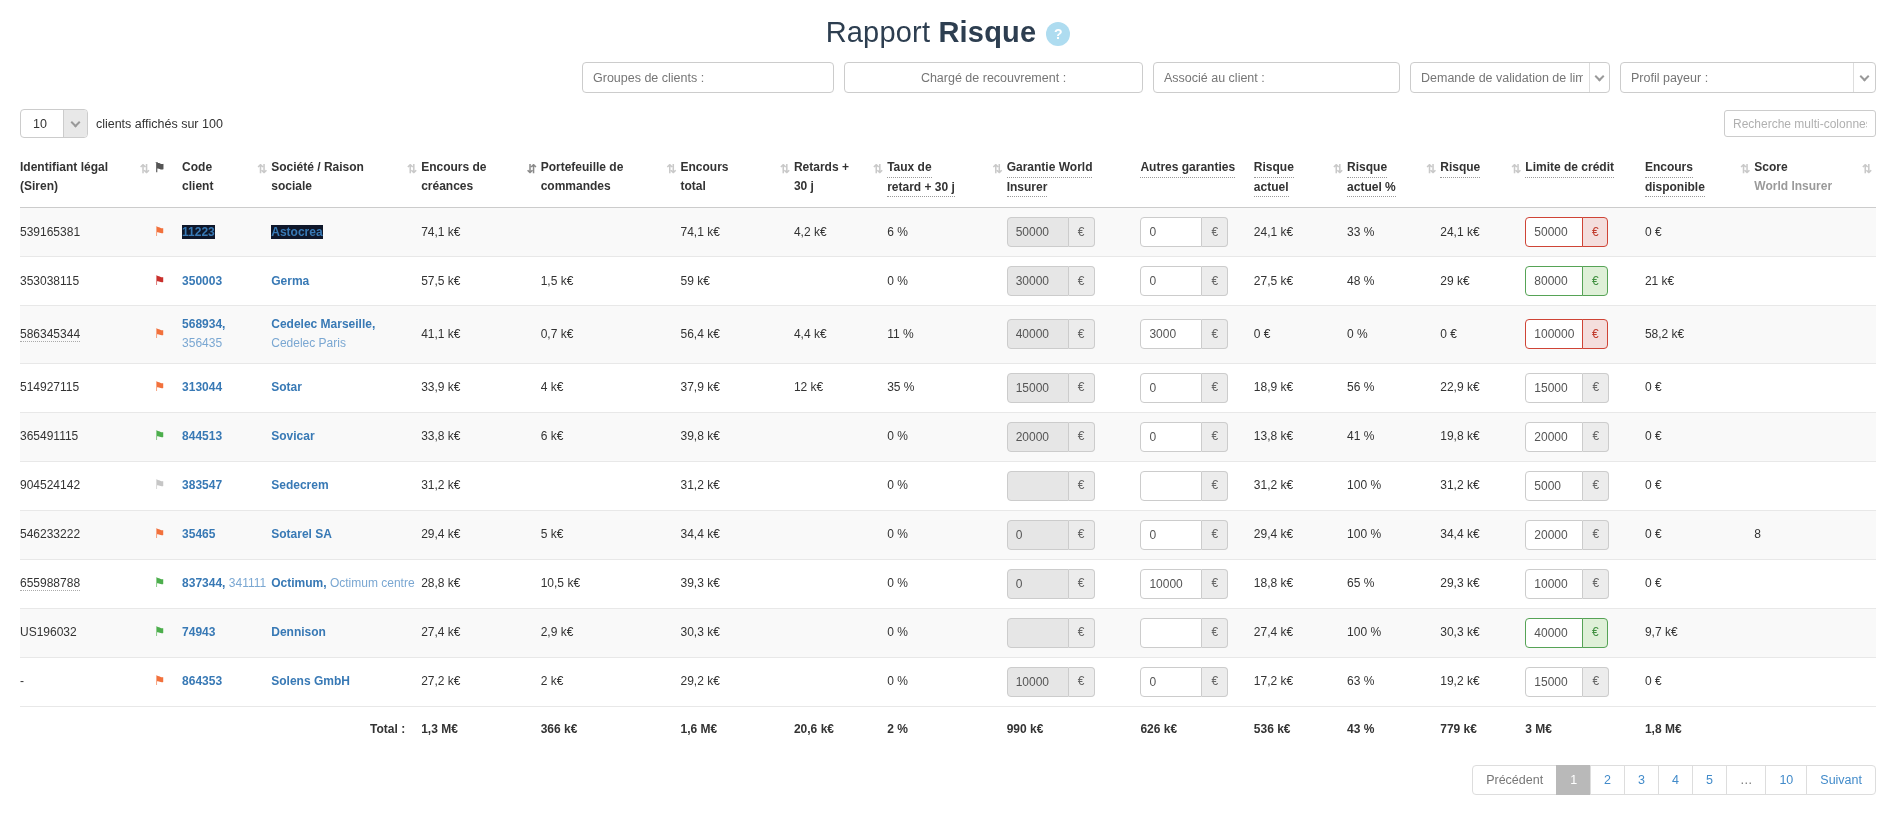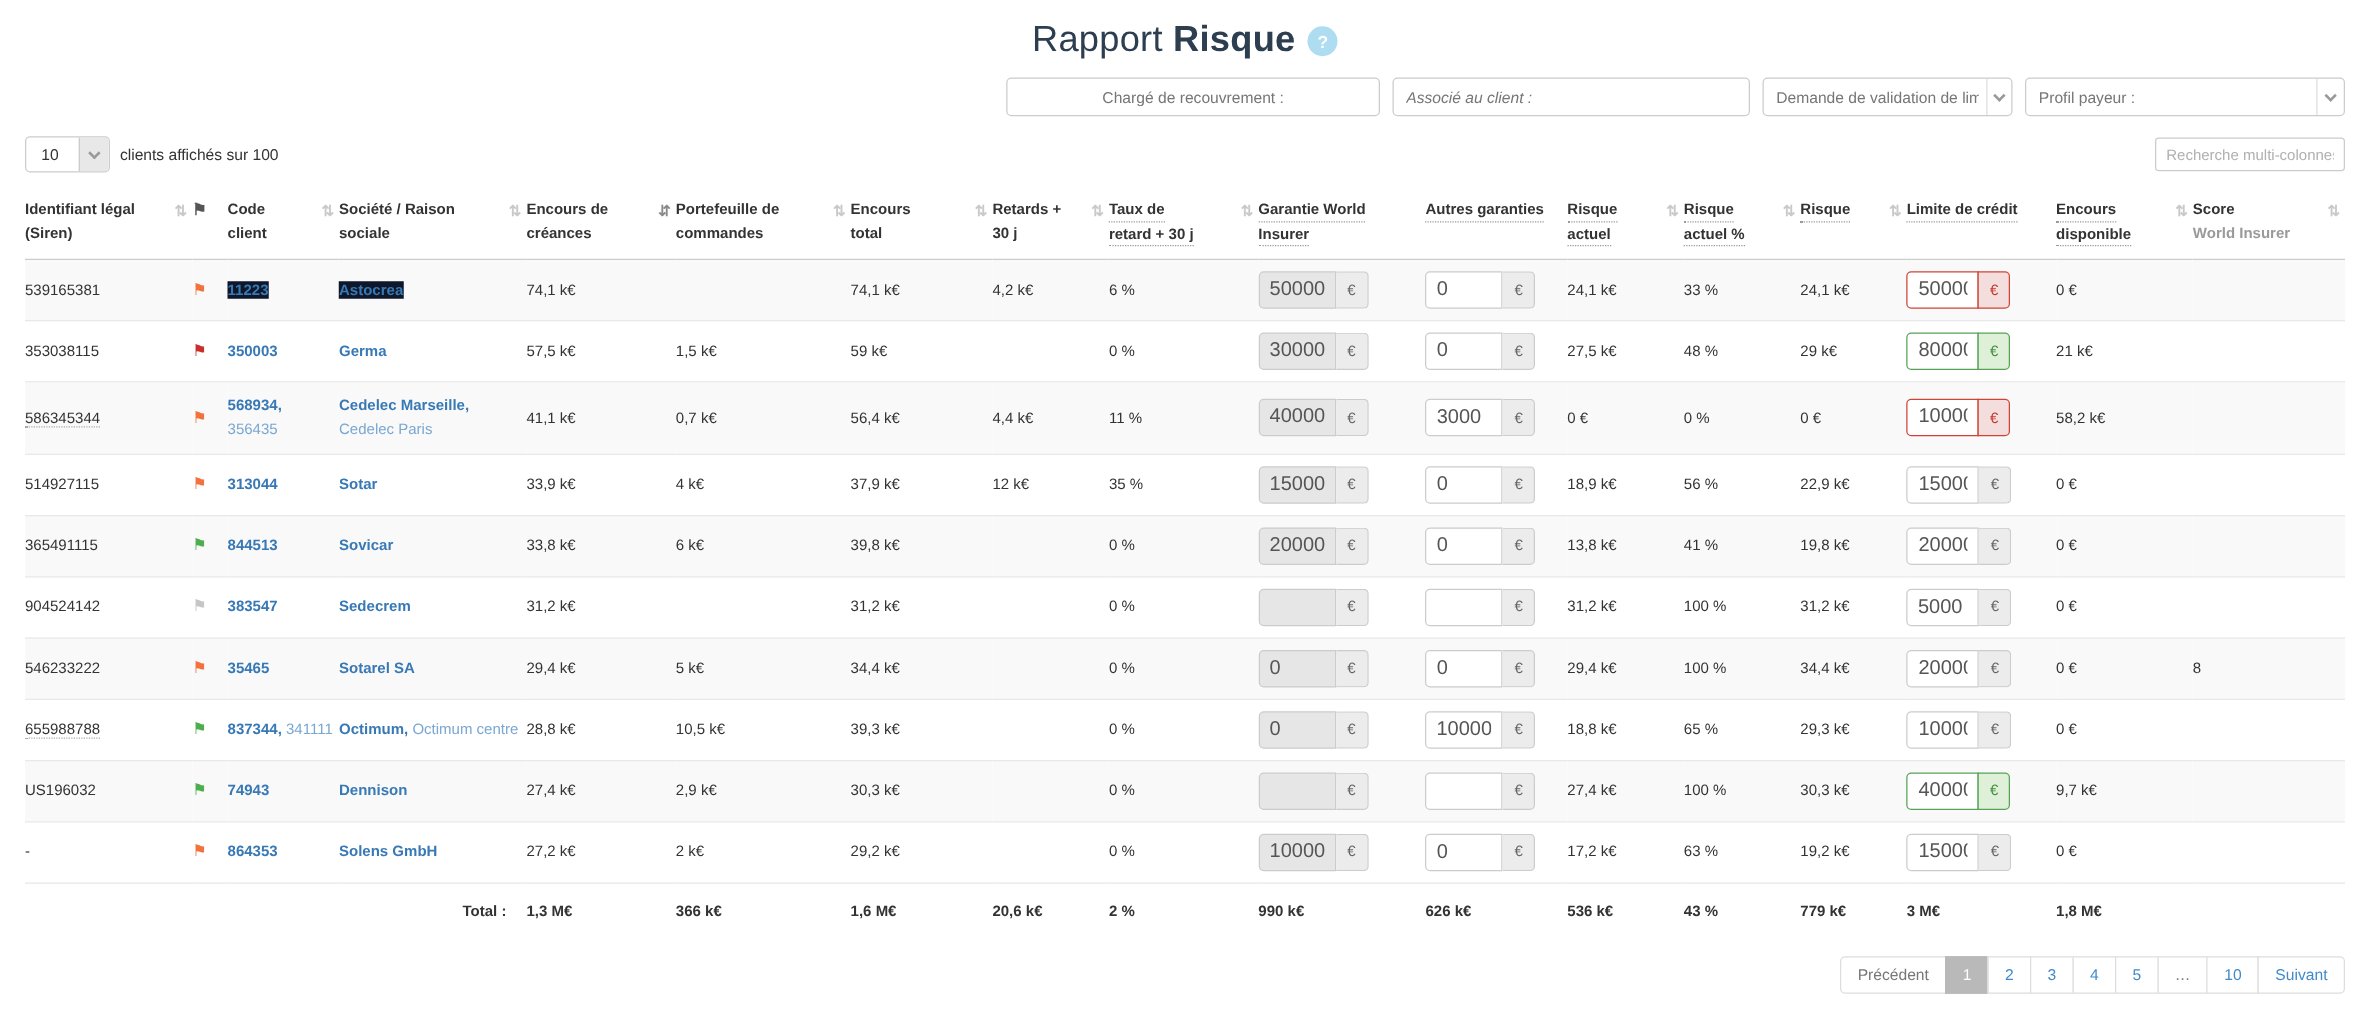--- a/index.html
+++ b/index.html
@@ -19,21 +19,21 @@
          border-radius:4px 4px 0 0; padding:11px 20px; font-size:13px; font-weight:bold; cursor:pointer; }
 
   
   .filters { display:flex; justify-content:flex-end; gap:10px; margin-top:13px; }
   .fbox { border:1px solid #ccc; border-radius:4px; height:31px; display:flex; align-items:center;
           padding:0 10px; color:#767676; font-size:12.5px; background:#fff; overflow:hidden; white-space:nowrap; cursor:pointer; }
   .fbox.sel { padding-right:0; justify-content:space-between; }
   .fbox .txt { overflow:hidden; white-space:nowrap; }
   .caretbox { width:22px; align-self:stretch; display:flex; align-items:center; justify-content:center; border-left:1px solid #ddd; margin-left:6px; }
   .chev { width:7px; height:7px; border-right:2px solid #999; border-bottom:2px solid #999; transform:rotate(45deg); margin-top:-3px; }
-  .w1 { width:252px; } .w2 { width:299px;justify-content:center; } .w3 { width:286px;font-style:italic; } .w4 { width:200px; } .w5 { width:256px; }
+  .w1 { width:252px; } .w2 { width:299px;justify-content:center; } .w3 { width:247px; } .w4 { width:200px; } .w5 { width:256px; }
 
   
   .controls { display:flex; align-items:center; margin-top:16px; }
   .psize { display:inline-flex; border:1px solid #ccc; border-radius:4px; overflow:hidden; height:29px; cursor:pointer; }
   .psize .val { padding:0 16px 0 12px; display:flex; align-items:center; font-size:12.5px; color:#333; }
   .psize .caretbox { background:#e8e8e8; border-left:1px solid #ccc; width:24px; margin-left:0; }
   .pinfo { margin-left:8px; font-size:12.5px; }
   .search { margin-left:auto; width:152px; height:27px; border:1px solid #ccc; border-radius:3px; padding:0 8px; font-size:12px;
             font-family:"Liberation Sans", sans-serif; color:#333; }
   .search::placeholder { color:#b0b0b0; }
@@ -52,21 +52,21 @@
   tbody tr:nth-child(odd) { background:#f9f9f9; }
   .flag { font-size:13px; }
   .f-orange { color:#f2713c; } .f-red { color:#c9302c; } .f-green { color:#4cae4c; } .f-gray { color:#c6c6c6; } .f-dark { color:#555; }
   a.lnk { color:#3879b5; font-weight:bold; text-decoration:none; cursor:pointer; }
   a.lnk.sec { color:#7aa7d2; font-weight:normal; }
   a.lnk.hl { background:#0f172a; }
   .dotsiren { border-bottom:1px dotted #aaa; }
 
   
   .ig { display:inline-flex; align-items:stretch; height:30px; }
-  .ig input { width:62px; border:1px solid #ccc; border-radius:4px 0 0 4px; padding:0 8px; font-size:16px; color:#555;
+  .ig input { width:62px; border:1px solid #ccc; border-radius:4px 0 0 4px; padding:0 8px; font-size:12px; color:#555;
               background:#fff; font-family:"Liberation Sans", sans-serif; min-width:0; }
   .ig .add { border:1px solid #ccc; border-left:0; border-radius:0 4px 4px 0; background:#ececec; width:26px;
              display:flex; align-items:center; justify-content:center; color:#666; font-size:12px; }
   .ig.gray input { background:#e6e6e6; }
   .ig.lim input { width:58px; }
   .ig.red input { border-color:#cf4436; } .ig.red .add { border-color:#cf4436; border-left:1px solid #cf4436; margin-left:-1px; background:#f4dedd; color:#c0392b; }
   .ig.green input { border-color:#56a356; } .ig.green .add { border-color:#56a356; border-left:1px solid #56a356; margin-left:-1px; background:#dff0d8; color:#3f8f3f; }
 
   tfoot td { font-weight:bold; border-bottom:none; border-top:1px solid #ccc; padding:13px 4px 13px 0; }
   tfoot td.tlabel { text-align:right; padding-right:16px; }
@@ -85,20 +85,23 @@
 
 <div class="page">
 
   <h1 class="title">
     <span>Rapport</span>
     <b>Risque</b><span class="help">?</span>
   </h1>
 
 
   <div class="filters">
+    <div class="fbox w1">
+      <span class="txt">Groupes de clients :</span>
+    </div>
     <div class="fbox w2">
       <span class="txt">Chargé de recouvrement :</span>
     </div>
     <div class="fbox w3">
       <span class="txt">Associé au client :</span>
     </div>
     <div class="fbox sel w4">
       <span class="txt">Demande de validation de limite</span>
       <span class="caretbox">
           <span class="chev"></span>

